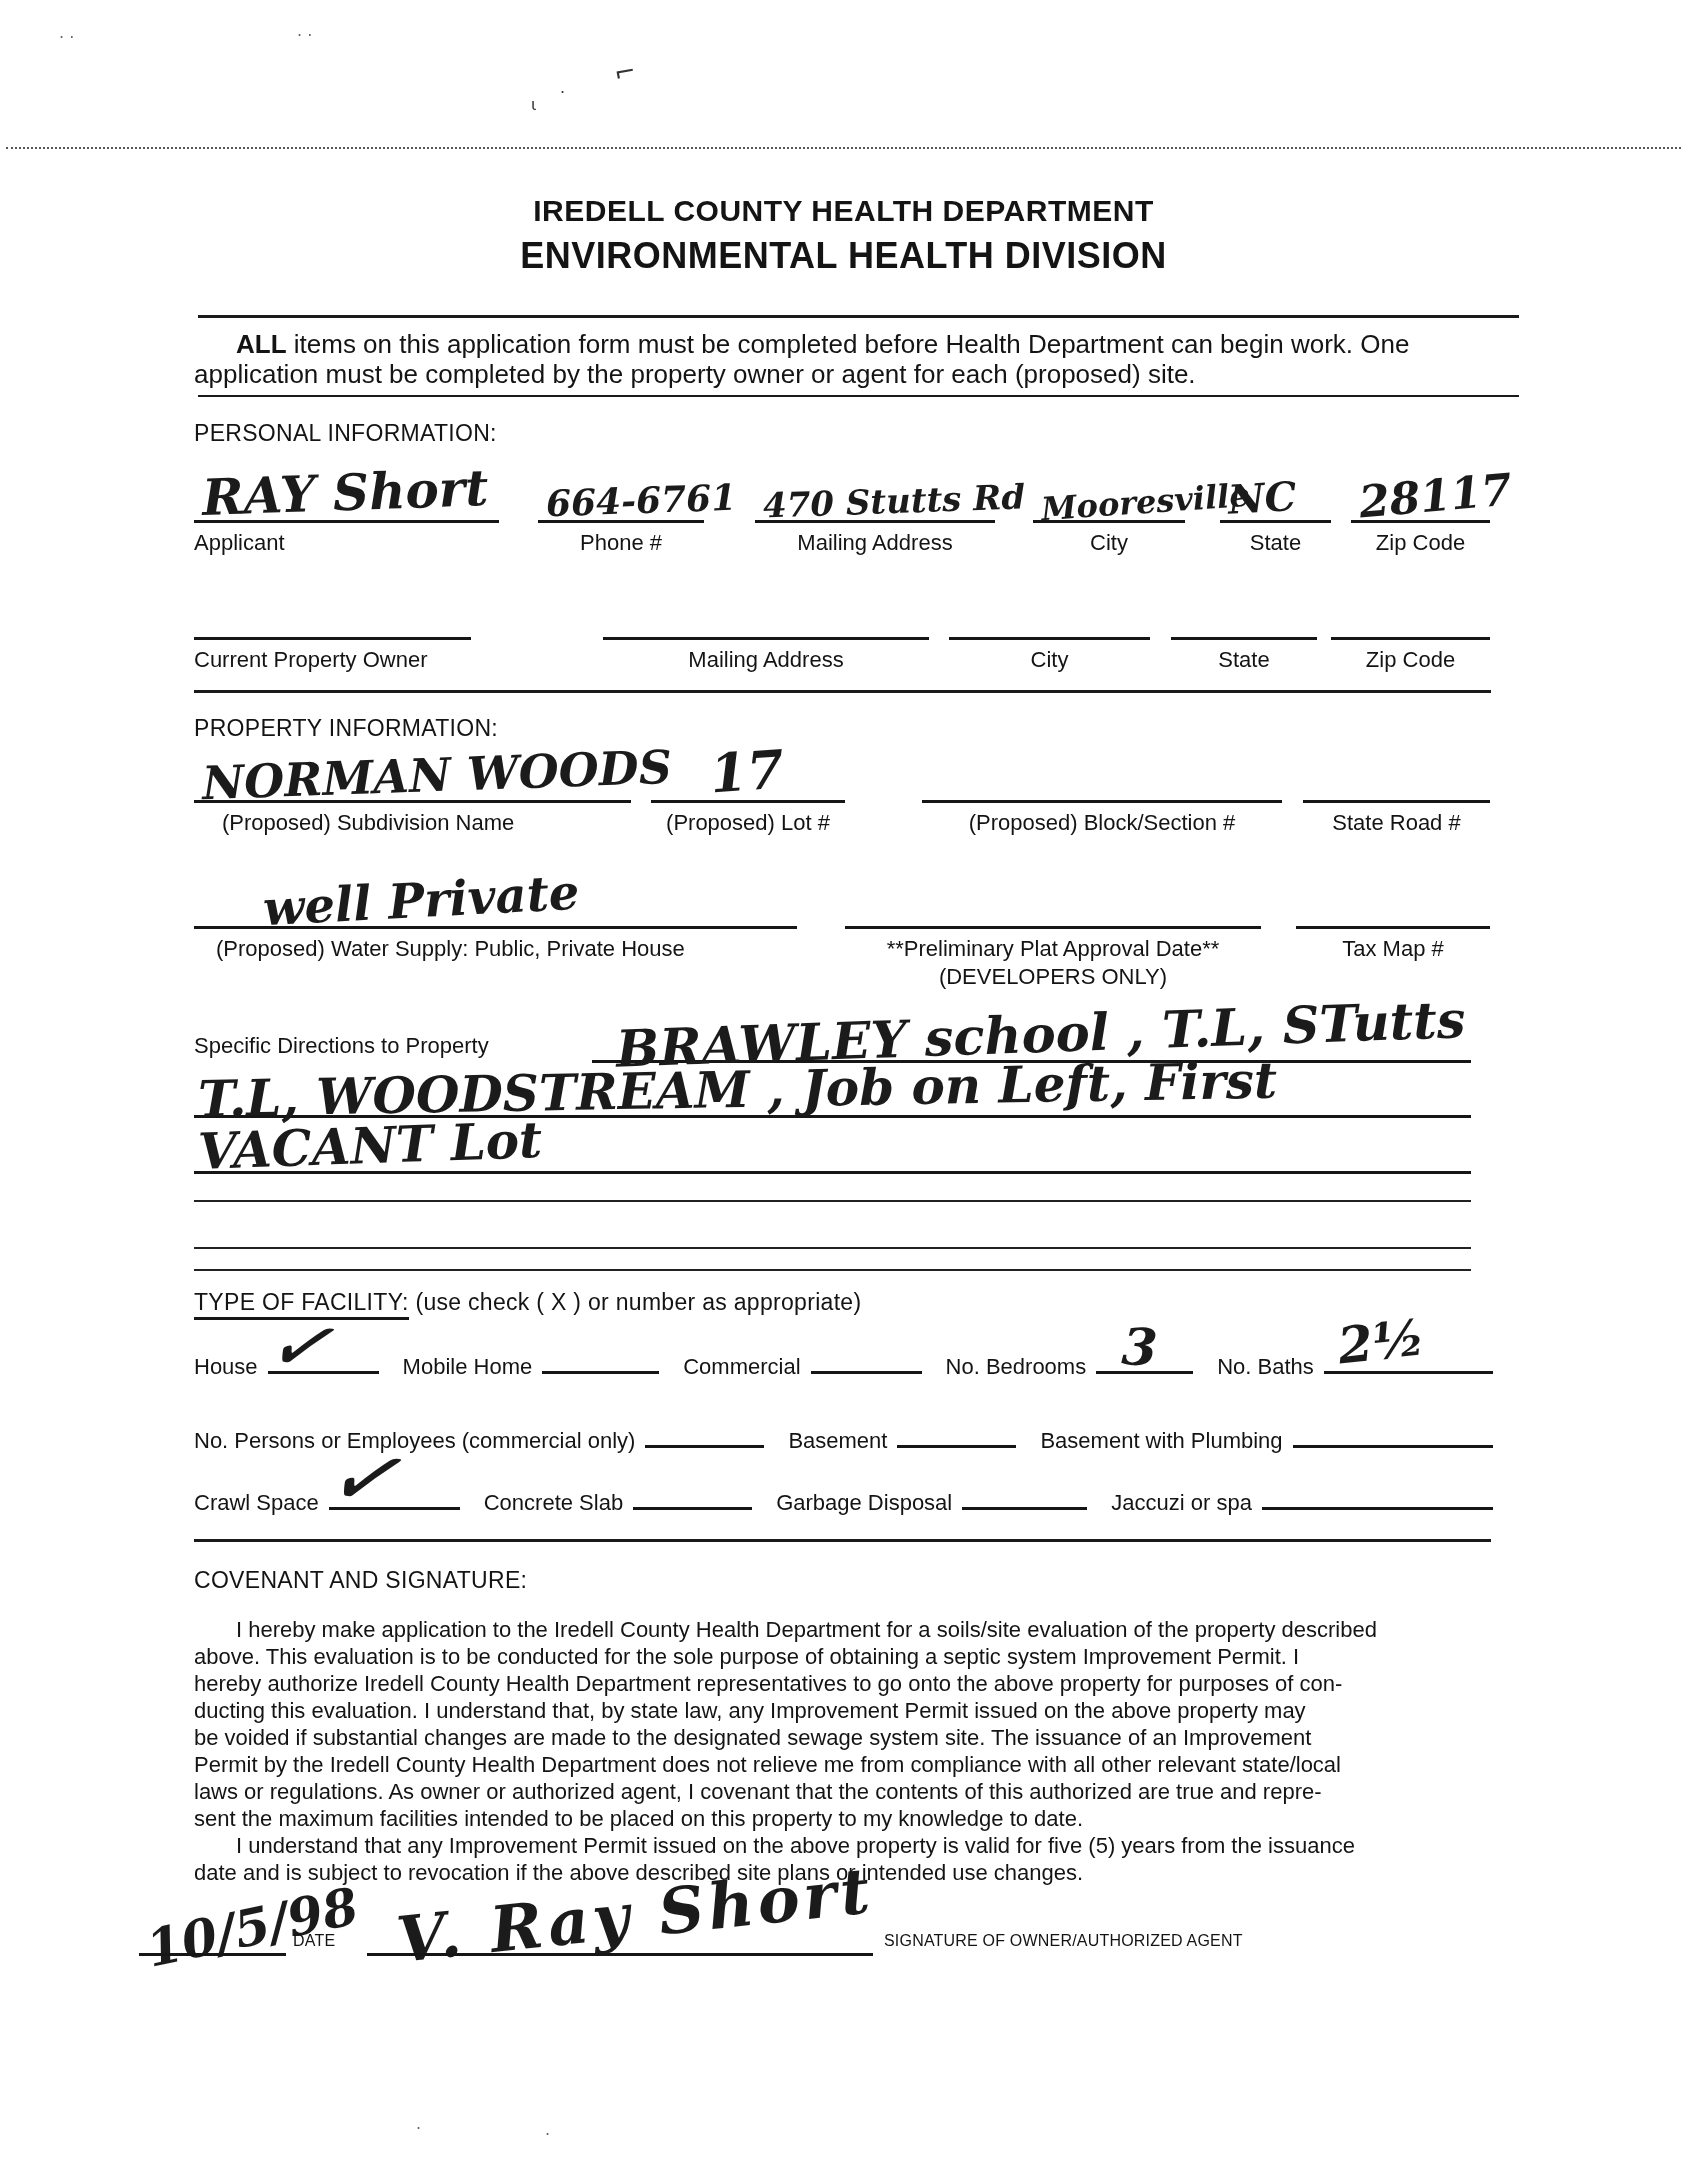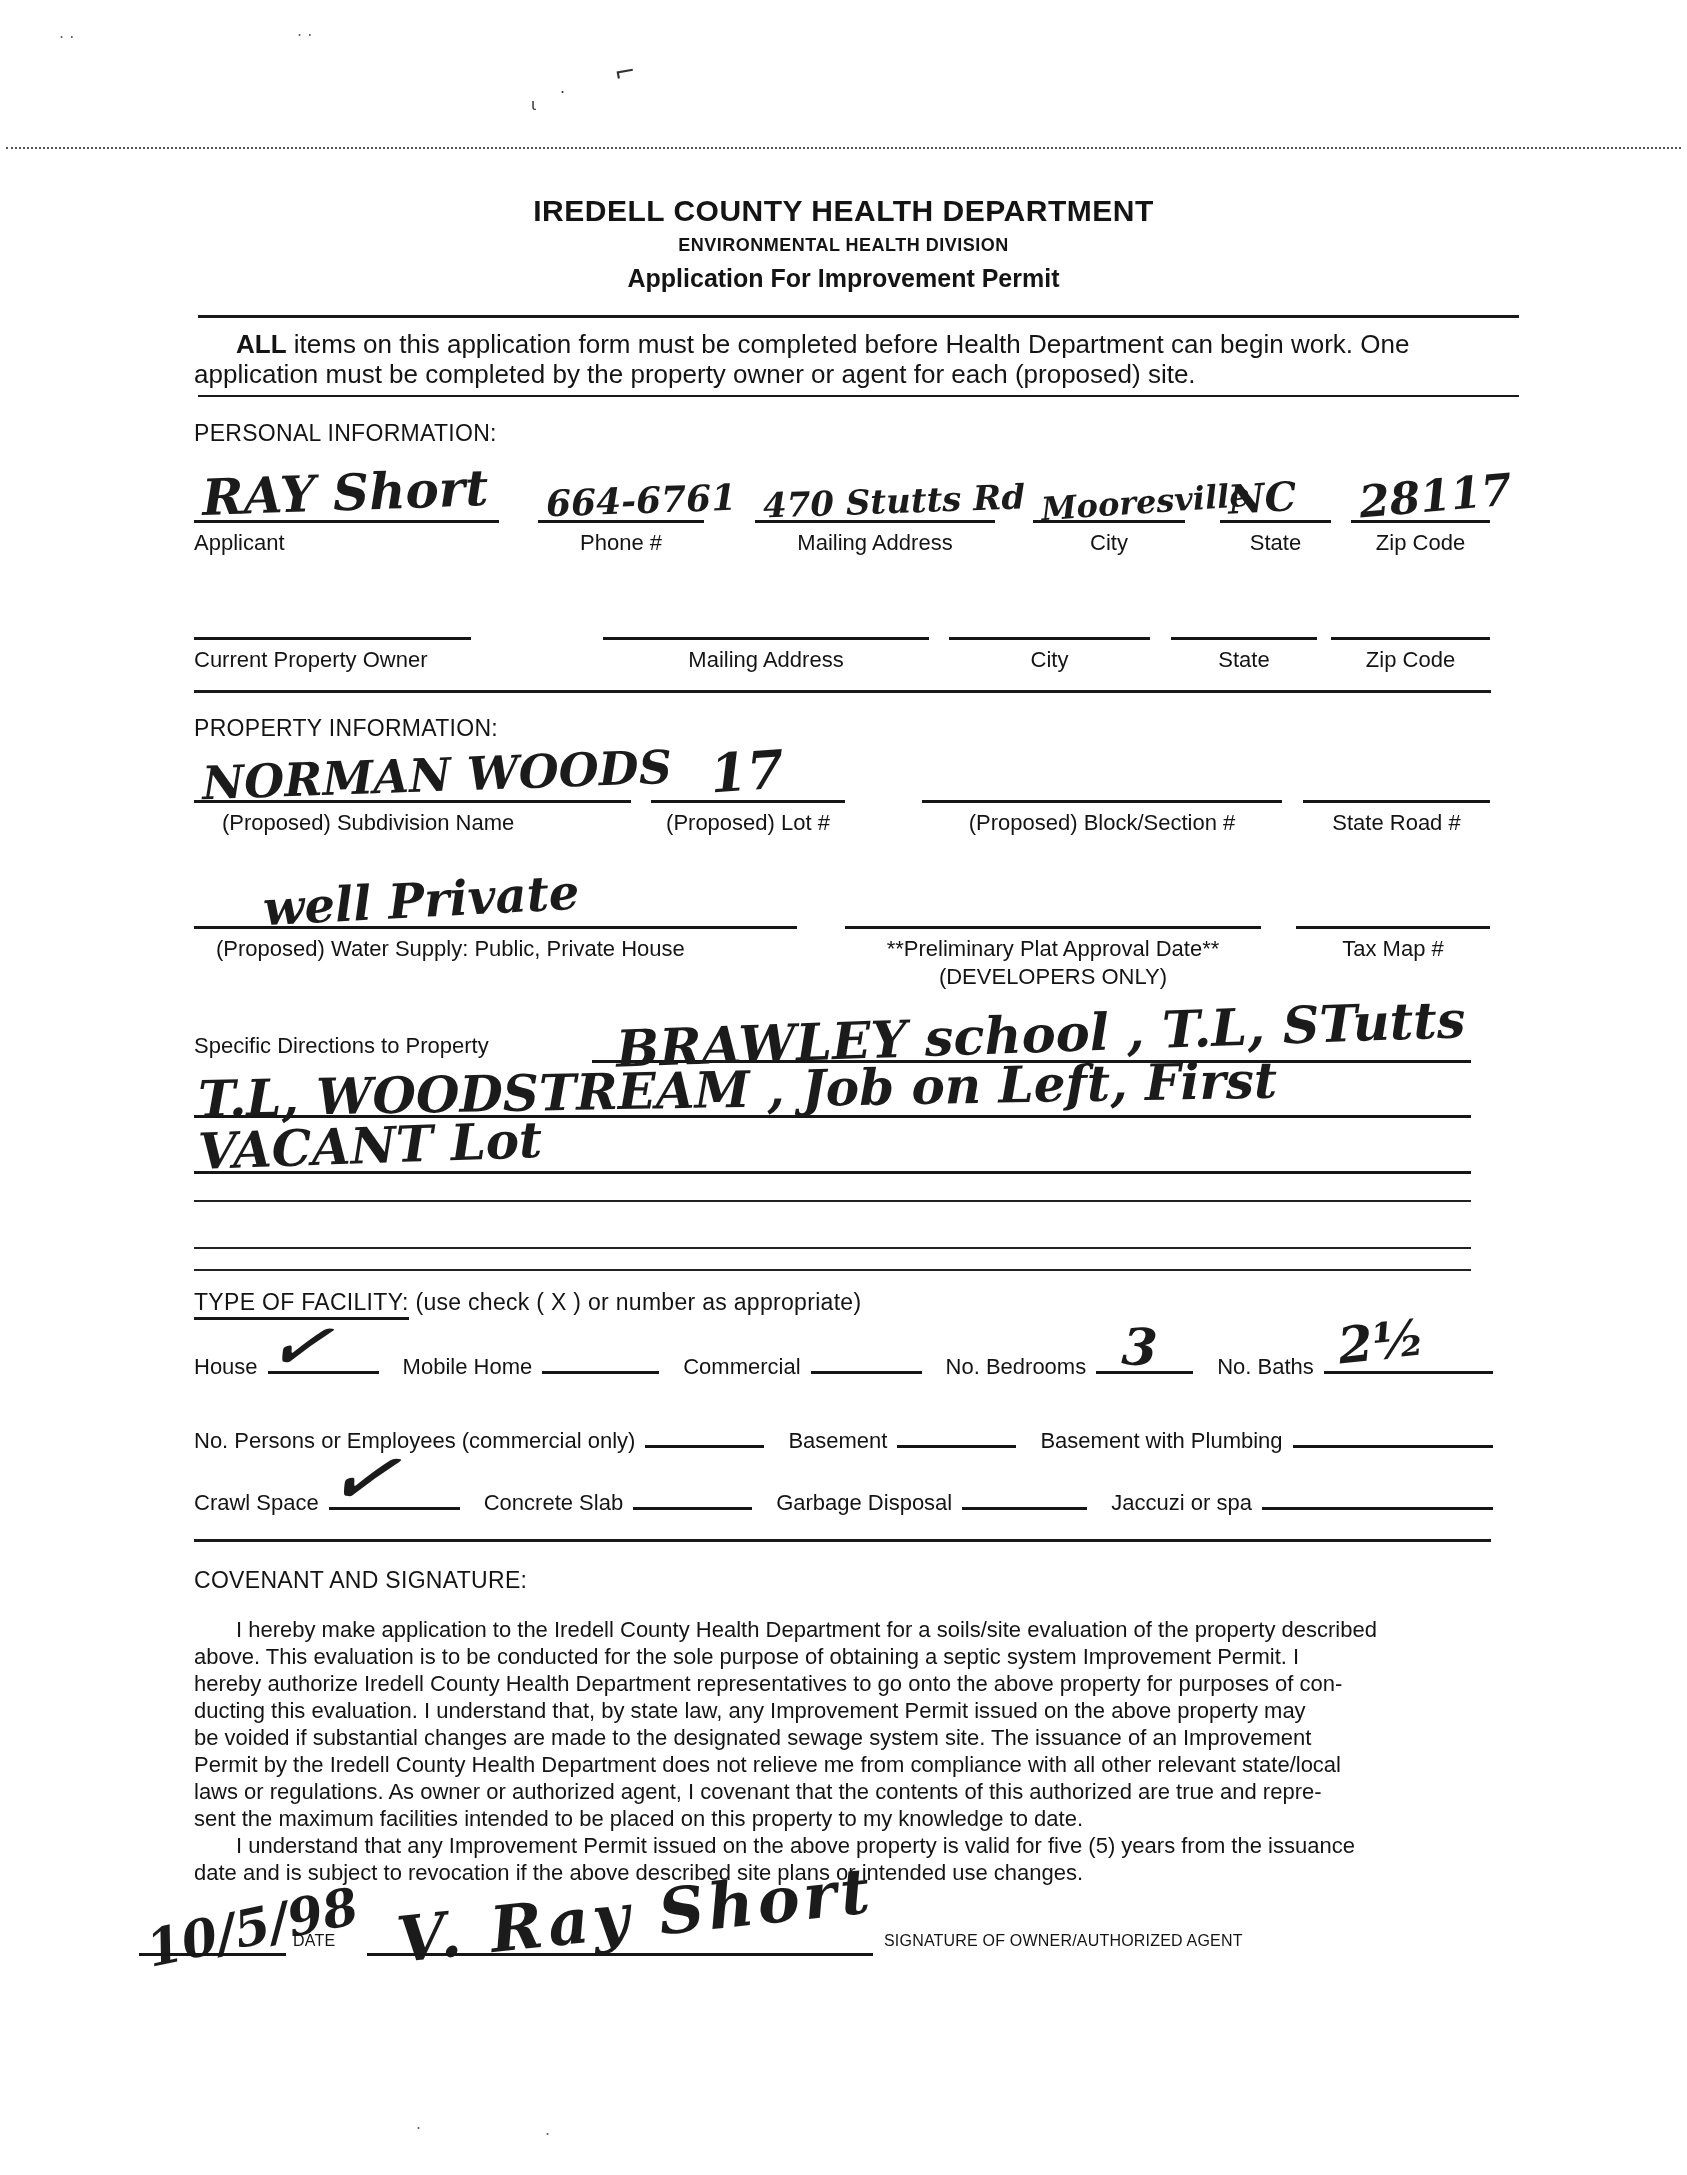--- a/index.html
+++ b/index.html
@@ -7,21 +7,21 @@
         font-family:"Liberation Sans",sans-serif;color:#141414;overflow:hidden;}
   .content{position:absolute;left:194px;top:0;width:1321px;}
 
   
   .dotted-rule{position:absolute;left:6px;right:6px;top:147px;border-top:2px dotted #555;}
   .speck{position:absolute;color:#333;font-size:16px;font-family:"DejaVu Sans",sans-serif;}
 
   
   .hdr{position:absolute;left:0;top:194px;width:100%;text-align:center;font-weight:bold;}
   .hdr .l1{font-size:30px;letter-spacing:0.5px;}
-  .hdr .l2{font-size:18px;margin-top:7px;letter-spacing:0.5px;}
+  .hdr .l2{font-size:36px;margin-top:7px;letter-spacing:0.5px;}
   .hdr .l3{font-size:25px;margin-top:8px;}
 
   .rule{position:absolute;height:3px;background:#1a1a1a;}
   .thinline{position:absolute;border-top:2px solid #222;}
 
   .intro{position:absolute;left:0;top:329px;width:1317px;font-size:26px;line-height:30px;}
   .intro .lead{font-weight:bold;padding-left:42px;}
 
   .sechead{position:absolute;left:0;font-size:23px;letter-spacing:0.3px;}
 
@@ -70,21 +70,20 @@
   <div class="speck" style="left:560px;top:83px;">·</div>
   <div class="speck" style="left:531px;top:95px;">ι</div>
   <div class="speck" style="left:59px;top:28px;color:#666;">· ·</div>
   <div class="speck" style="left:297px;top:26px;color:#666;">· ·</div>
   <div class="speck" style="left:416px;top:2119px;color:#666;">·</div>
   <div class="speck" style="left:545px;top:2125px;color:#666;">·</div>
 
   <div class="hdr">
     <div class="l1">IREDELL COUNTY HEALTH DEPARTMENT</div>
     <div class="l2">ENVIRONMENTAL HEALTH DIVISION</div>
-    <div class="l3">Application For Improvement Permit</div>
   </div>
 
   <div class="content">
     <div class="rule" style="left:4px;top:315px;width:1321px;"></div>
 
     <p class="intro" style="margin:0;"><span class="lead">ALL</span><span> items on this application form must be completed before Health Department can begin work. One application must be completed by the property owner or agent for each (proposed) site.</span></p>
 
     <div class="rule" style="left:4px;top:395px;width:1321px;height:2px;"></div>
 
     <div class="sechead" style="top:420px;">PERSONAL INFORMATION:</div>

